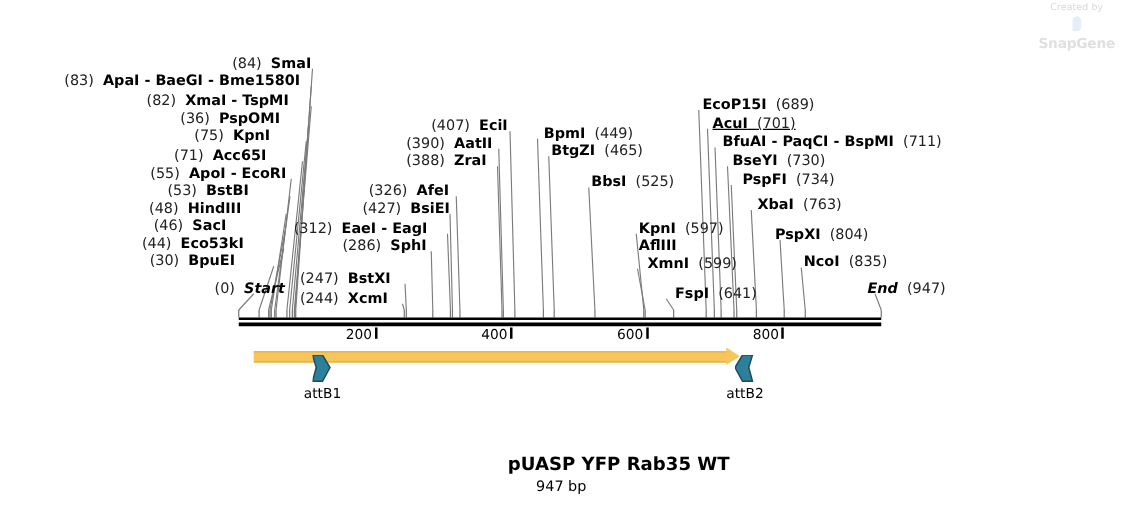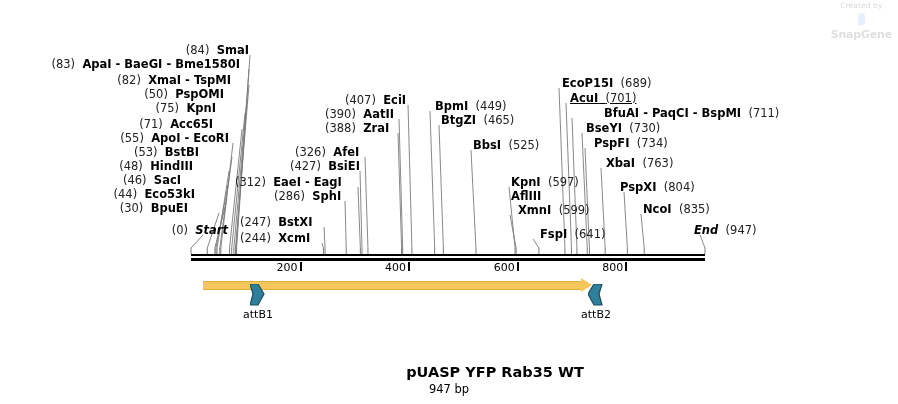--- a/index.html
+++ b/index.html
@@ -133,21 +133,21 @@
   <div id="labels">
       <div class="lbl italic" style="top: 224px; left: 0px; width: 228px; text-align: right;"><span class="pos">(0)</span>&nbsp; <span class="nm">Start</span></div>
       <div class="lbl" style="top: 202px; left: 0px; width: 188px; text-align: right;"><span class="pos">(30)</span>&nbsp; <span class="nm">BpuEI</span></div>
       <div class="lbl" style="top: 188px; left: 0px; width: 195px; text-align: right;"><span class="pos">(44)</span>&nbsp; <span class="nm">Eco53kI</span></div>
       <div class="lbl" style="top: 174px; left: 0px; width: 181px; text-align: right;"><span class="pos">(46)</span>&nbsp; <span class="nm">SacI</span></div>
       <div class="lbl" style="top: 160px; left: 0px; width: 193px; text-align: right;"><span class="pos">(48)</span>&nbsp; <span class="nm">HindIII</span></div>
       <div class="lbl" style="top: 146px; left: 0px; width: 199px; text-align: right;"><span class="pos">(53)</span>&nbsp; <span class="nm">BstBI</span></div>
       <div class="lbl" style="top: 132px; left: 0px; width: 229px; text-align: right;"><span class="pos">(55)</span>&nbsp; <span class="nm">ApoI</span><span class="dash"> - </span><span class="nm">EcoRI</span></div>
       <div class="lbl" style="top: 118px; left: 0px; width: 213px; text-align: right;"><span class="pos">(71)</span>&nbsp; <span class="nm">Acc65I</span></div>
       <div class="lbl" style="top: 102px; left: 0px; width: 216px; text-align: right;"><span class="pos">(75)</span>&nbsp; <span class="nm">KpnI</span></div>
-      <div class="lbl" style="top: 88px; left: 0px; width: 224px; text-align: right;"><span class="pos">(50)</span>&nbsp; <span class="nm">PspOMI</span></div>
+      <div class="lbl" style="top: 88px; left: 0px; width: 224px; text-align: right;"><span class="pos">(36)</span>&nbsp; <span class="nm">PspOMI</span></div>
       <div class="lbl" style="top: 74px; left: 0px; width: 231px; text-align: right;"><span class="pos">(82)</span>&nbsp; <span class="nm">XmaI</span><span class="dash"> - </span><span class="nm">TspMI</span></div>
       <div class="lbl" style="top: 58px; left: 0px; width: 240px; text-align: right;"><span class="pos">(83)</span>&nbsp; <span class="nm">ApaI</span><span class="dash"> - </span><span class="nm">BaeGI</span><span class="dash"> - </span><span class="nm">Bme1580I</span></div>
       <div class="lbl" style="top: 44px; left: 0px; width: 249px; text-align: right;"><span class="pos">(84)</span>&nbsp; <span class="nm">SmaI</span></div>
       <div class="lbl" style="top: 232px; left: 240px;"><span class="pos">(244)</span>&nbsp; <span class="nm">XcmI</span></div>
       <div class="lbl" style="top: 216px; left: 240px;"><span class="pos">(247)</span>&nbsp; <span class="nm">BstXI</span></div>
       <div class="lbl" style="top: 190px; left: 274px;"><span class="pos">(286)</span>&nbsp; <span class="nm">SphI</span></div>
       <div class="lbl" style="top: 176px; left: 235px;"><span class="pos">(312)</span>&nbsp; <span class="nm">EaeI</span><span class="dash"> - </span><span class="nm">EagI</span></div>
       <div class="lbl" style="top: 160px; left: 290px;"><span class="pos">(427)</span>&nbsp; <span class="nm">BsiEI</span></div>
       <div class="lbl" style="top: 146px; left: 295px;"><span class="pos">(326)</span>&nbsp; <span class="nm">AfeI</span></div>
       <div class="lbl" style="top: 122px; left: 325px;"><span class="pos">(388)</span>&nbsp; <span class="nm">ZraI</span></div>
@@ -155,21 +155,21 @@
       <div class="lbl" style="top: 94px; left: 345px;"><span class="pos">(407)</span>&nbsp; <span class="nm">EciI</span></div>
       <div class="lbl" style="top: 100px; left: 435px;"><span class="nm">BpmI</span>&nbsp; <span class="pos">(449)</span></div>
       <div class="lbl" style="top: 114px; left: 441px;"><span class="nm">BtgZI</span>&nbsp; <span class="pos">(465)</span></div>
       <div class="lbl" style="top: 139px; left: 473px;"><span class="nm">BbsI</span>&nbsp; <span class="pos">(525)</span></div>
       <div class="lbl" style="top: 176px; left: 511px;"><span class="nm">KpnI</span>&nbsp; <span class="pos">(597)</span></div>
       <div class="lbl" style="top: 190px; left: 511px;"><span class="nm">AflIII</span></div>
       <div class="lbl" style="top: 204px; left: 518px;"><span class="nm">XmnI</span>&nbsp; <span class="pos">(599)</span></div>
       <div class="lbl" style="top: 228px; left: 540px;"><span class="nm">FspI</span>&nbsp; <span class="pos">(641)</span></div>
       <div class="lbl" style="top: 77px; left: 562px;"><span class="nm">EcoP15I</span>&nbsp; <span class="pos">(689)</span></div>
       <div class="lbl" style="top: 92px; left: 570px; text-decoration: underline;"><span class="nm">AcuI</span>&nbsp; <span class="pos">(701)</span></div>
-      <div class="lbl" style="top: 107px; left: 578px; margin-left: 26px;"><span class="nm">BfuAI</span><span class="dash"> - </span><span class="nm">PaqCI</span><span class="dash"> - </span><span class="nm">BspMI</span>&nbsp; <span class="pos">(711)</span></div>
+      <div class="lbl" style="top: 107px; left: 578px;"><span class="nm">BfuAI</span><span class="dash"> - </span><span class="nm">PaqCI</span><span class="dash"> - </span><span class="nm">BspMI</span>&nbsp; <span class="pos">(711)</span></div>
       <div class="lbl" style="top: 122px; left: 586px;"><span class="nm">BseYI</span>&nbsp; <span class="pos">(730)</span></div>
       <div class="lbl" style="top: 137px; left: 594px;"><span class="nm">PspFI</span>&nbsp; <span class="pos">(734)</span></div>
       <div class="lbl" style="top: 157px; left: 606px;"><span class="nm">XbaI</span>&nbsp; <span class="pos">(763)</span></div>
       <div class="lbl" style="top: 181px; left: 620px;"><span class="nm">PspXI</span>&nbsp; <span class="pos">(804)</span></div>
       <div class="lbl" style="top: 203px; left: 643px;"><span class="nm">NcoI</span>&nbsp; <span class="pos">(835)</span></div>
       <div class="lbl italic" style="top: 224px; left: 694px;"><span class="nm">End</span>&nbsp; <span class="pos">(947)</span></div>
     </div>
 
   <div id="ruler">
       <div class="bb-line" style="left:191px;top:254px;width:514px;height:1.5px;"></div>

